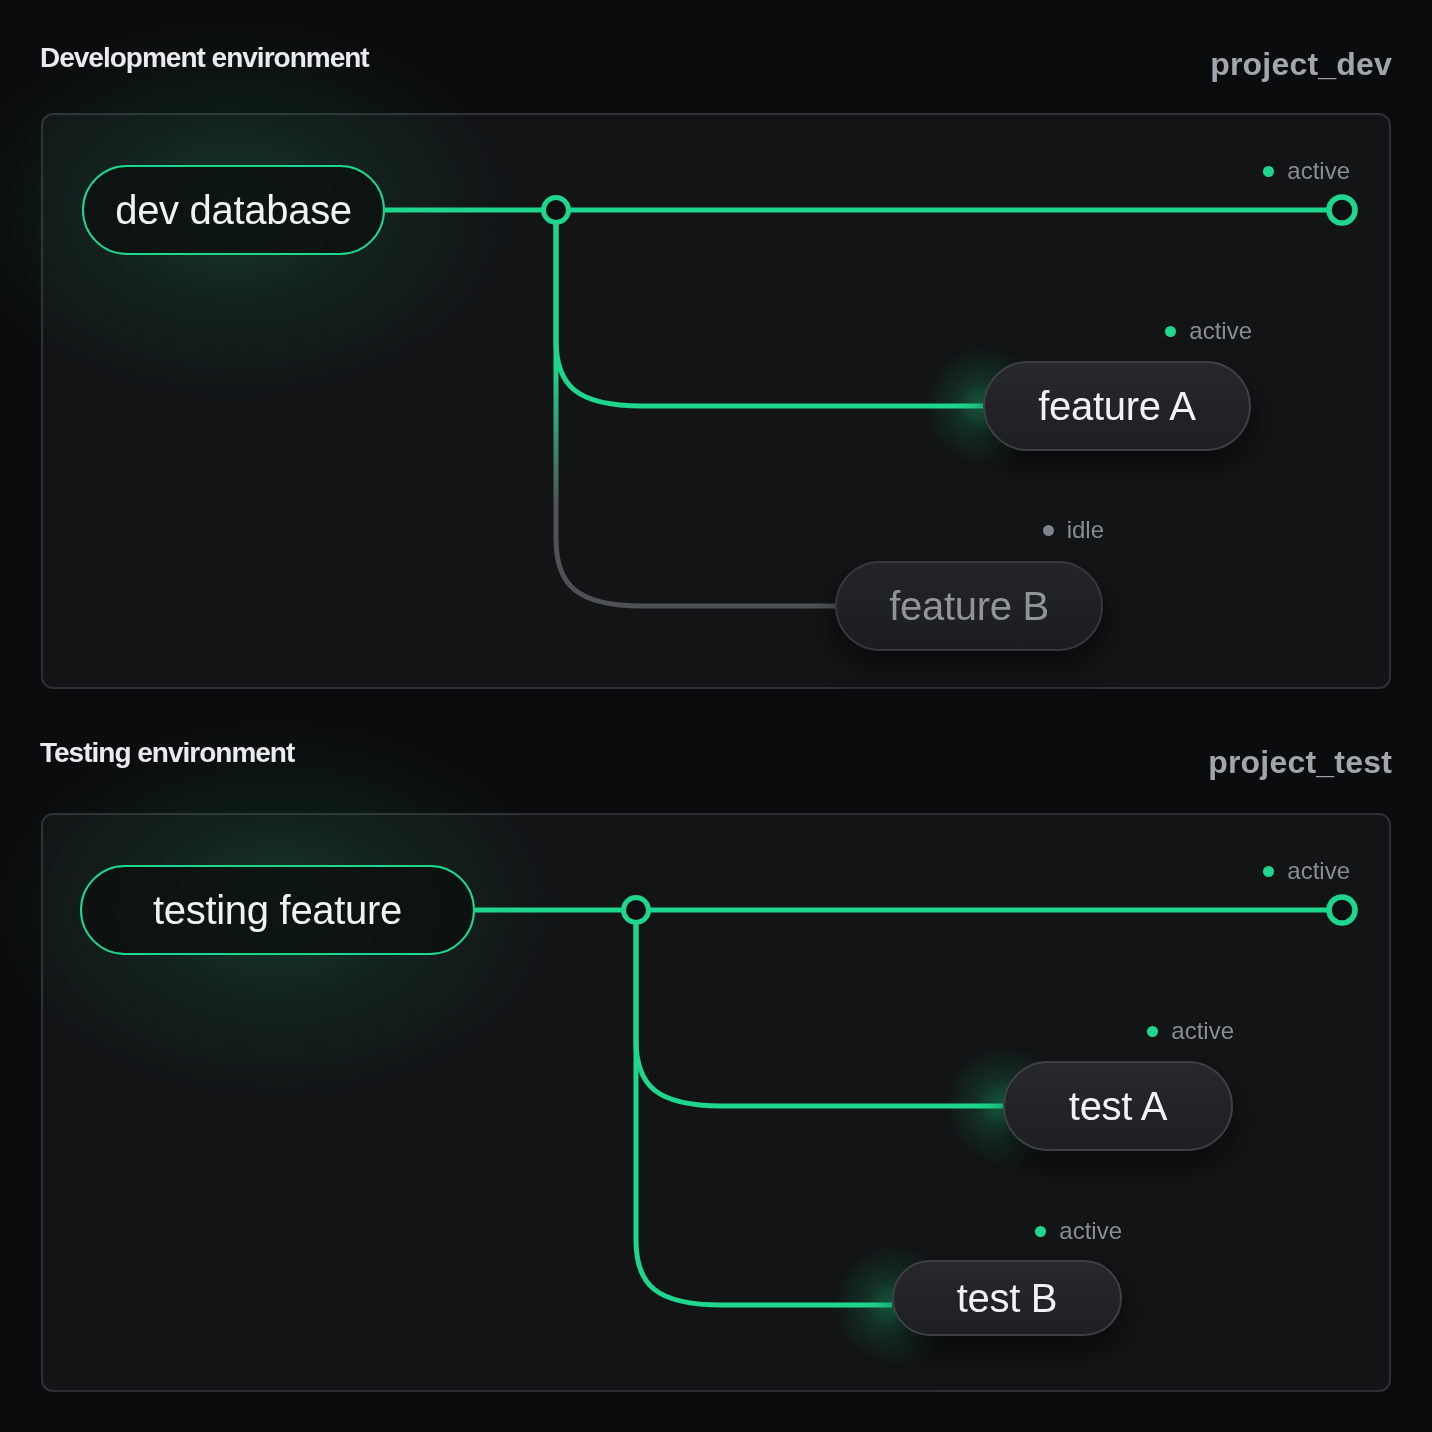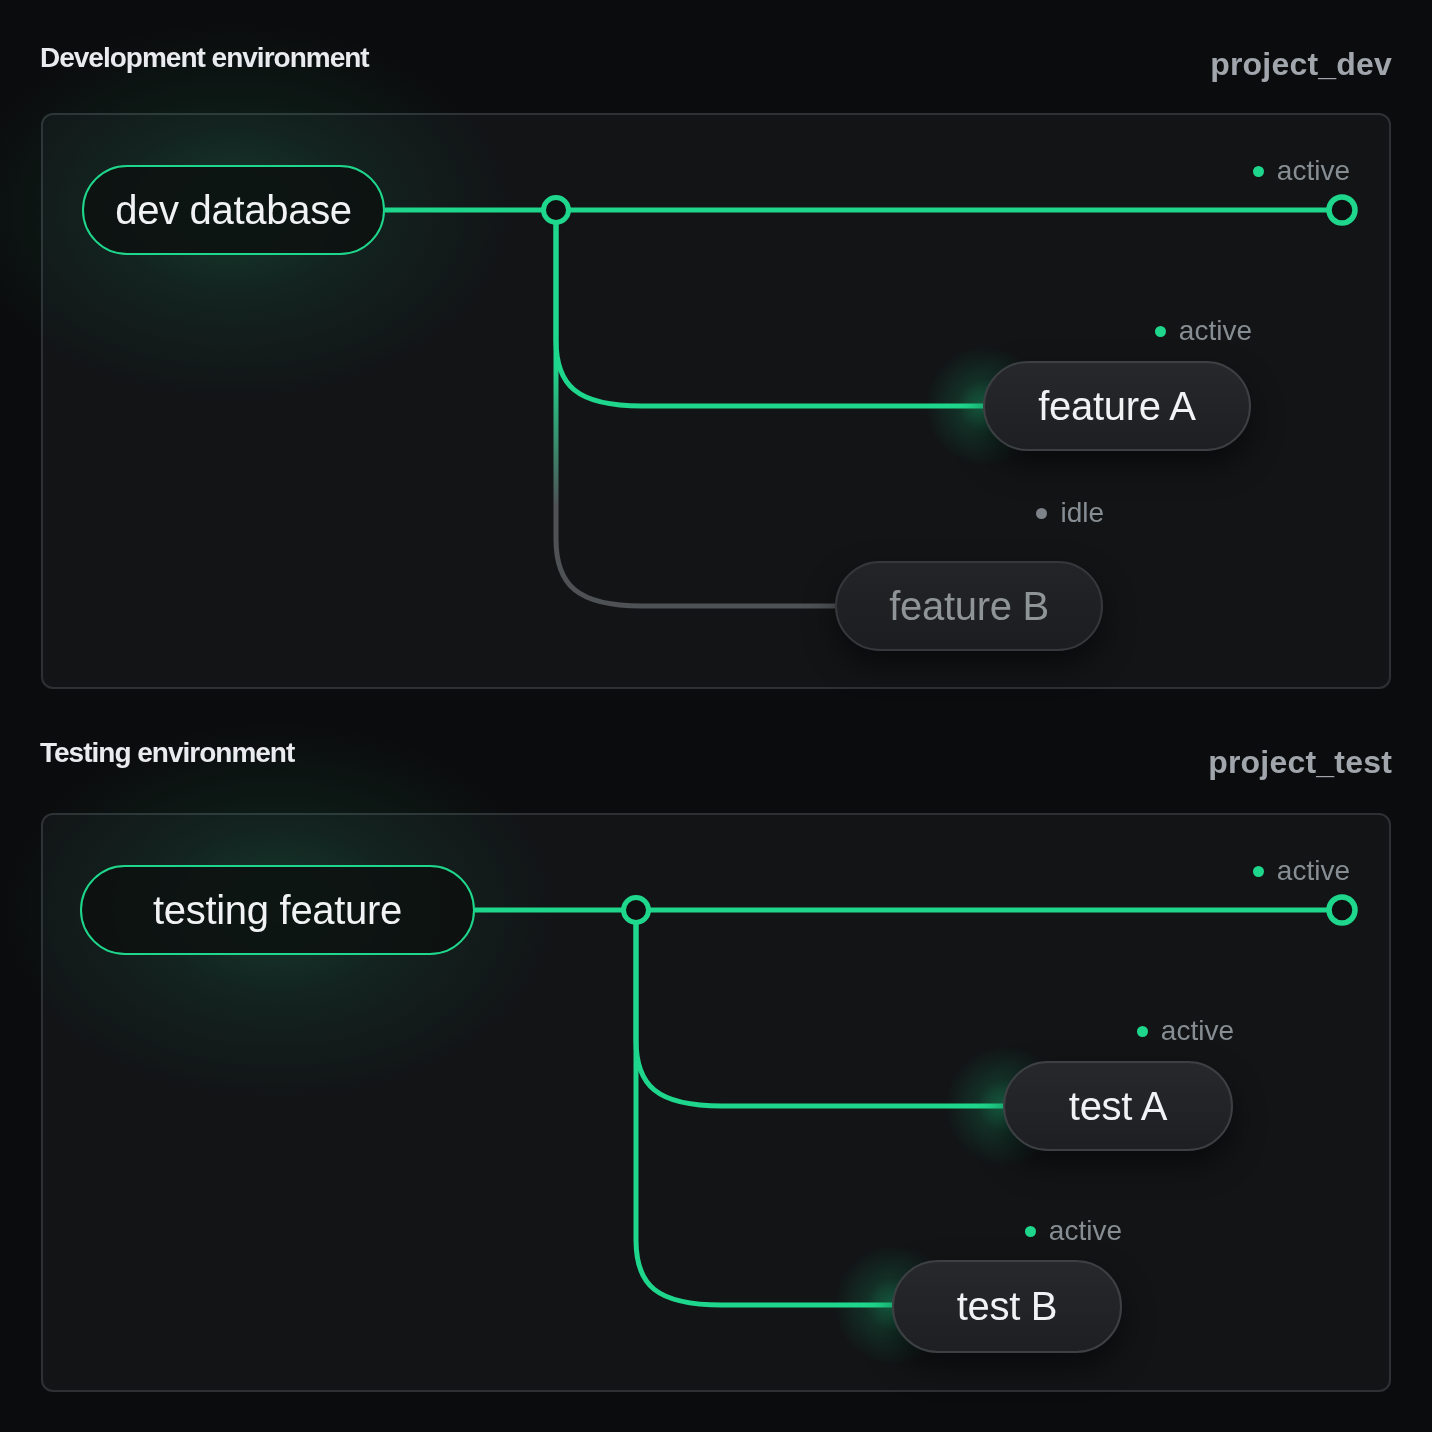--- a/index.html
+++ b/index.html
@@ -49,21 +49,21 @@
     border:2px solid #3d4043;
     box-shadow:0 14px 30px rgba(0,0,0,0.5);
   }
   .pill.idle-pill{
     background:linear-gradient(180deg,#232427 0%,#1c1d20 100%);
     border:2px solid #35373b;
     color:#8f9498;
   }
   .status{
     position:absolute;display:flex;align-items:center;gap:13px;height:34px;
-    font-size:28px;color:#878e93;white-space:nowrap;z-index:5;
+    font-size:24px;color:#878e93;white-space:nowrap;z-index:5;
   }
   .dot{width:11px;height:11px;border-radius:50%;background:var(--accent);flex:none;}
   .status[data-status="idle"] .dot{background:var(--idle-dot);}
 </style>
 </head>
 <body>
 
 <div class="canvas">
 
   <div class="env-title" style="top:42px;">Development environment</div>
@@ -113,32 +113,32 @@
   </div>
 
   <div class="status" style="top:154px;right:82px;" data-status="active">
     <span class="dot"></span>
     <span>active</span>
   </div>
   <div class="status" style="top:314px;right:180px;" data-status="active">
     <span class="dot"></span>
     <span>active</span>
   </div>
-  <div class="status" style="top:496px;right:328px;" data-status="idle">
+  <div class="status" style="top:513px;right:328px;" data-status="idle">
     <span class="dot"></span>
     <span>idle</span>
   </div>
 
   <div class="pill db" style="left:80px;top:865px;width:395px;height:90px;">
     <span>testing feature</span>
   </div>
   <div class="pill branch" style="left:1003px;top:1061px;width:230px;height:90px;">
     <span>test A</span>
   </div>
-  <div class="pill branch" style="left:892px;top:1260px;width:230px;height:93px;">
+  <div class="pill branch" style="left:892px;top:1260px;width:230px;height:76px;">
     <span>test B</span>
   </div>
 
   <div class="status" style="top:854px;right:82px;" data-status="active">
     <span class="dot"></span>
     <span>active</span>
   </div>
   <div class="status" style="top:1014px;right:198px;" data-status="active">
     <span class="dot"></span>
     <span>active</span>

